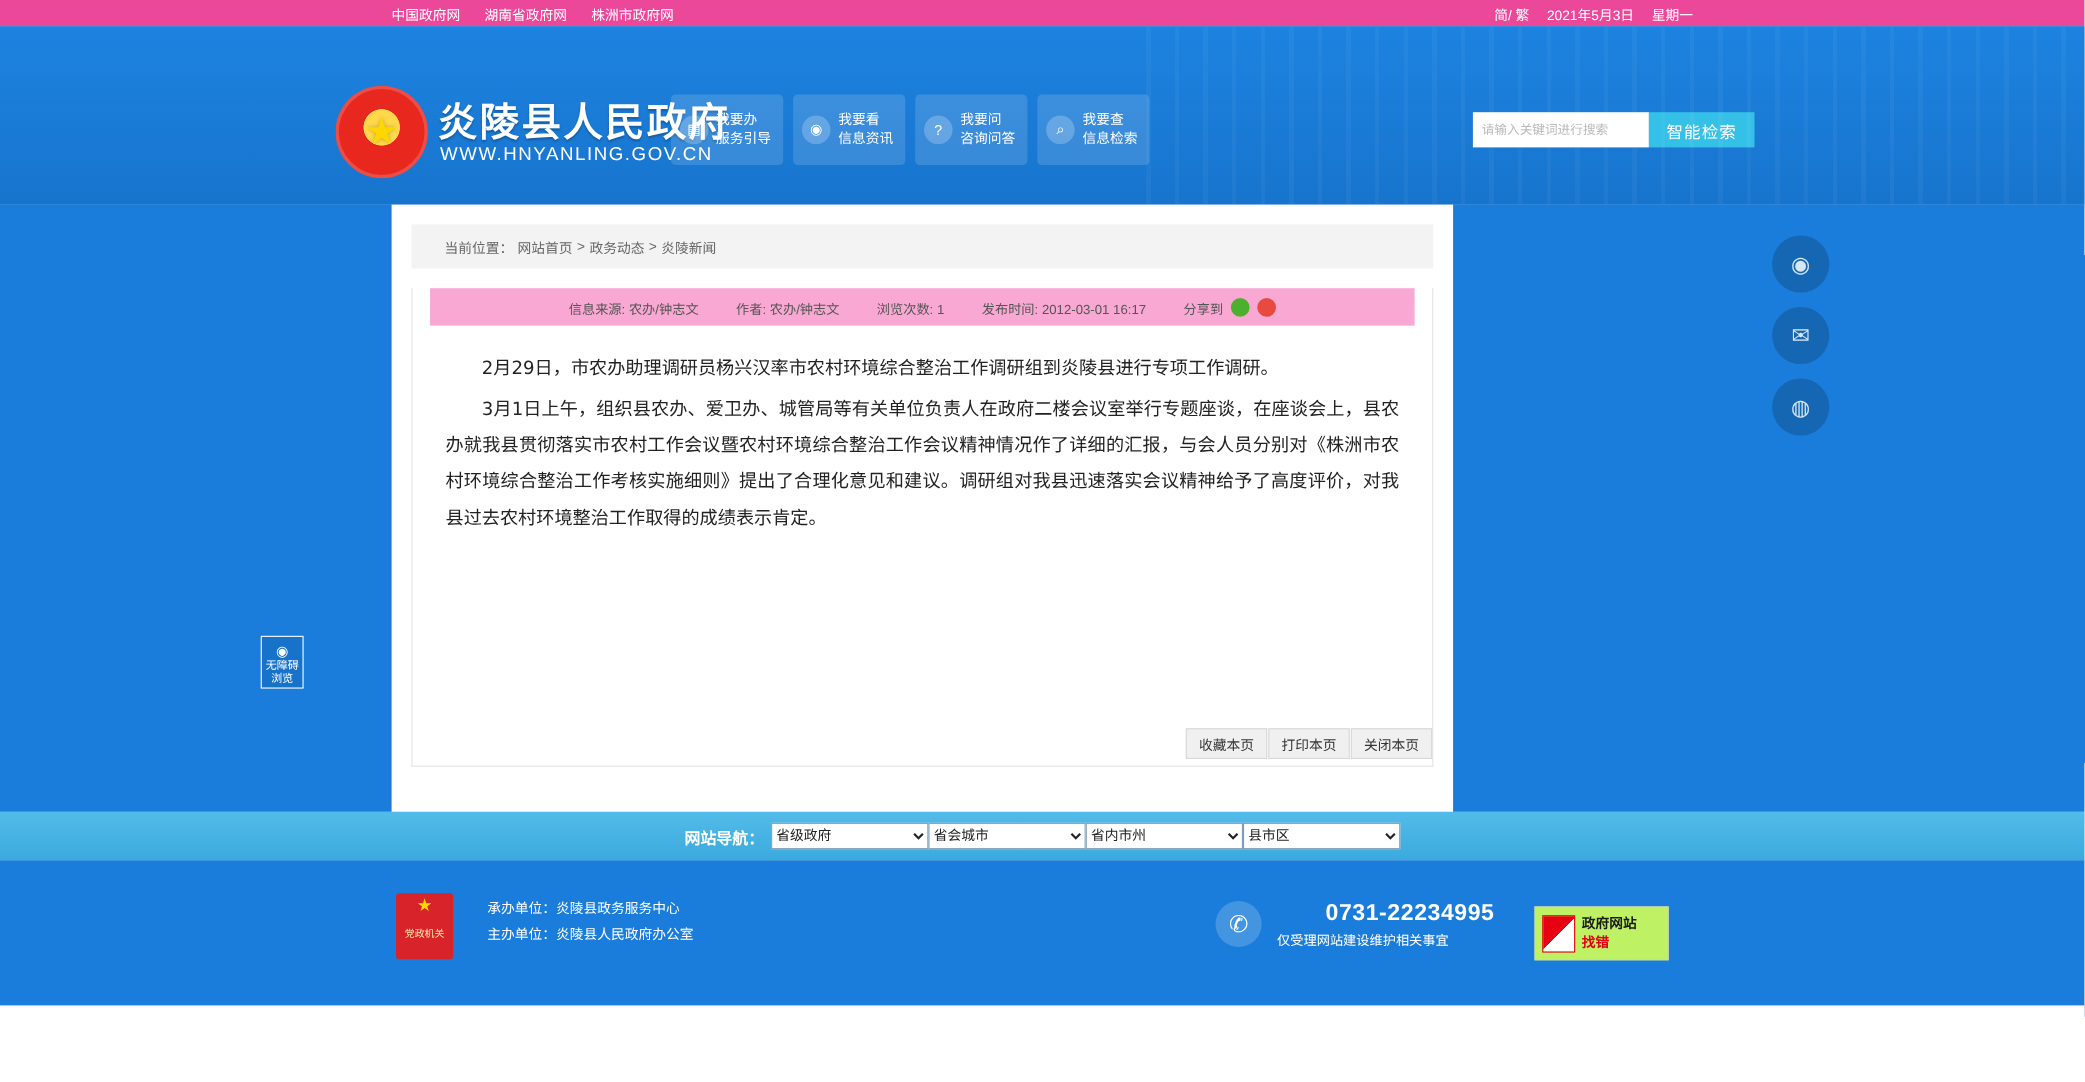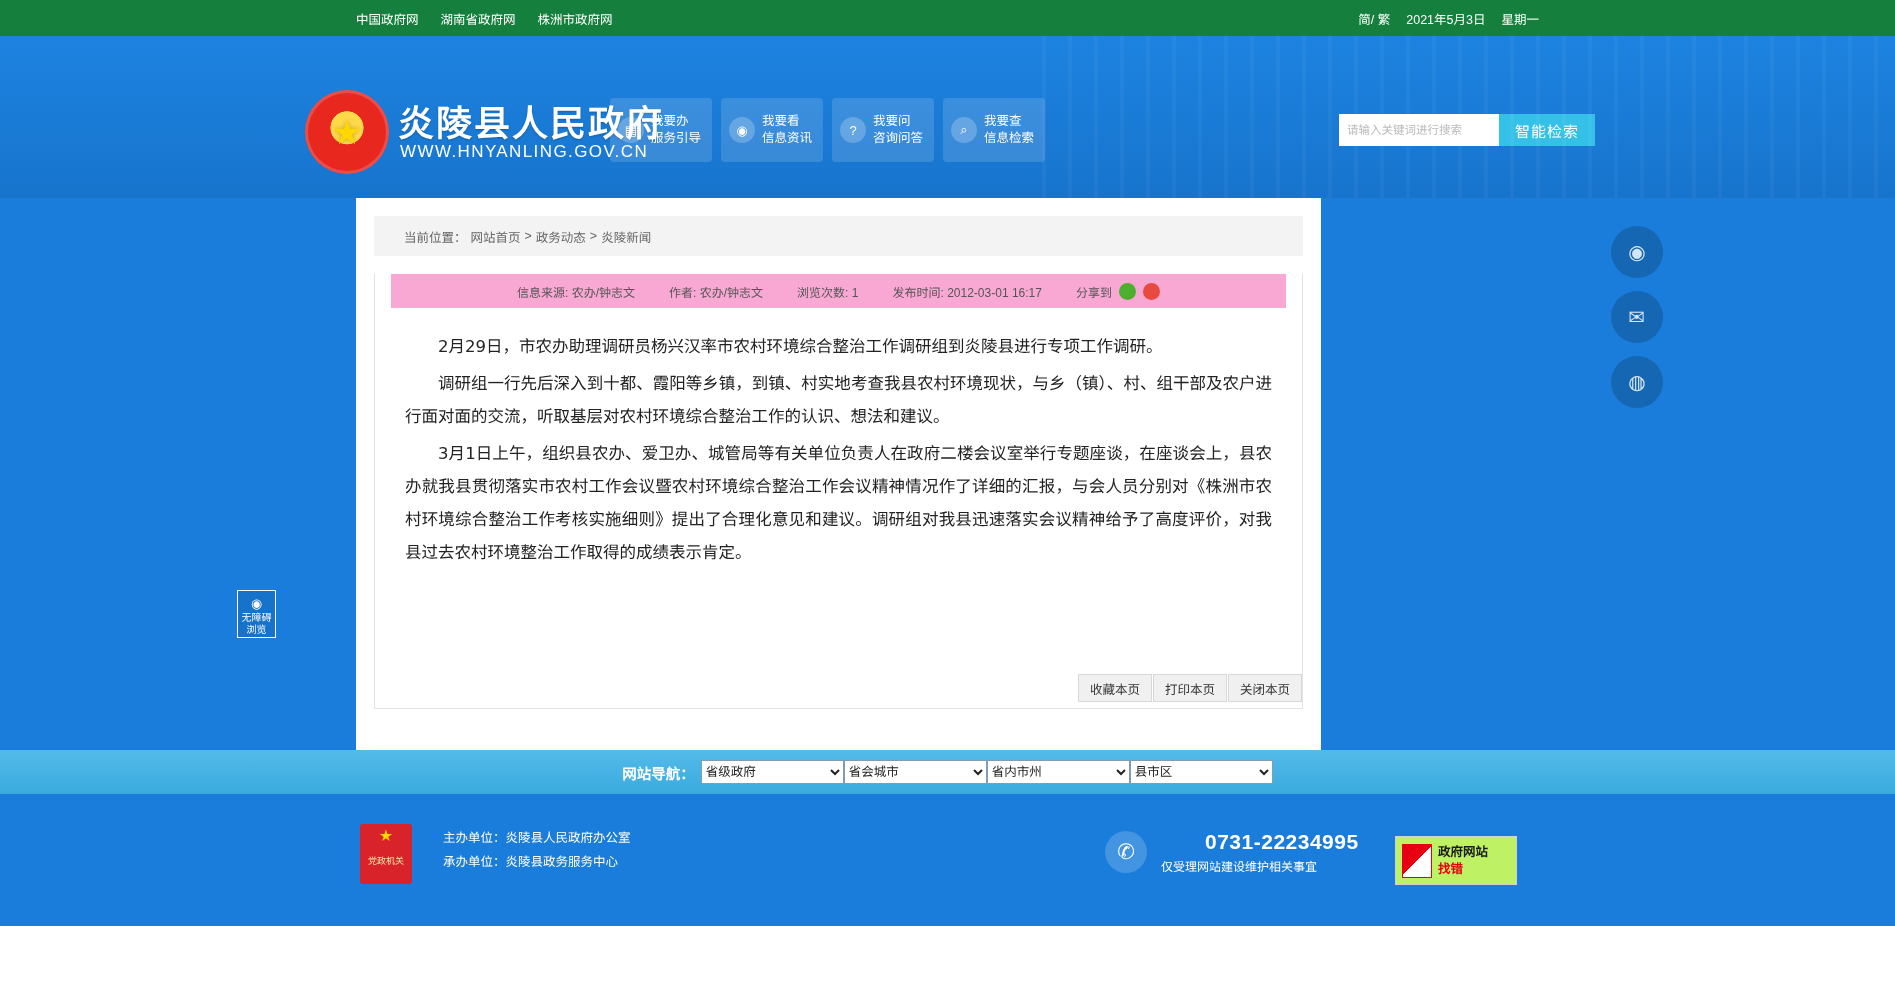--- a/index.html
+++ b/index.html
@@ -7,22 +7,22 @@
     width: 1895px;
     height: 984px;
     font-family: "Liberation Sans", "DejaVu Sans", sans-serif;
     background: #ffffff;
     overflow: hidden;
   }
   body { position: relative; }
 
   
   .topbar {
-    height: 36px;
-    background: #15803d;
+    height: 24px;
+    background: #ec4899;
     color: #ffffff;
     font-size: 12.5px;
     display: flex;
     align-items: center;
     position: relative;
   }
   .topbar-left {
     position: absolute;
     left: 356px;
     display: flex;
@@ -464,21 +464,20 @@
         </span>
         <span class="share-icons">
           <span>分享到</span>
           <span class="share-dot share-wechat"></span>
           <span class="share-dot share-weibo"></span>
         </span>
       </div>
 
       <div class="body-text">
         <p>2月29日，市农办助理调研员杨兴汉率市农村环境综合整治工作调研组到炎陵县进行专项工作调研。</p>
-        <p>调研组一行先后深入到十都、霞阳等乡镇，到镇、村实地考查我县农村环境现状，与乡（镇）、村、组干部及农户进行面对面的交流，听取基层对农村环境综合整治工作的认识、想法和建议。</p>
         <p>3月1日上午，组织县农办、爱卫办、城管局等有关单位负责人在政府二楼会议室举行专题座谈，在座谈会上，县农办就我县贯彻落实市农村工作会议暨农村环境综合整治工作会议精神情况作了详细的汇报，与会人员分别对《株洲市农村环境综合整治工作考核实施细则》提出了合理化意见和建议。调研组对我县迅速落实会议精神给予了高度评价，对我县过去农村环境整治工作取得的成绩表示肯定。</p>
       </div>
 
       <div class="actions">
         <button>收藏本页</button>
         <button>打印本页</button>
         <button>关闭本页</button>
       </div>
     </div>
 
@@ -500,22 +499,22 @@
     <option>县市区</option>
   </select>
 </div>
 
 <div class="footer">
   <div class="footer-badge">
     <span class="bstar">★</span>
     <span>党政机关</span>
   </div>
   <div class="footer-text">
+    <div>承办单位：炎陵县政务服务中心</div>
     <div>主办单位：炎陵县人民政府办公室</div>
-    <div>承办单位：炎陵县政务服务中心</div>
   </div>
   <div class="footer-phone">
     <div class="phone-circle">✆</div>
     <div>
       <div class="phone-num">0731-22234995</div>
       <div class="phone-sub">仅受理网站建设维护相关事宜</div>
     </div>
   </div>
   <div class="gov-report">
     <div class="flagbox"></div>

